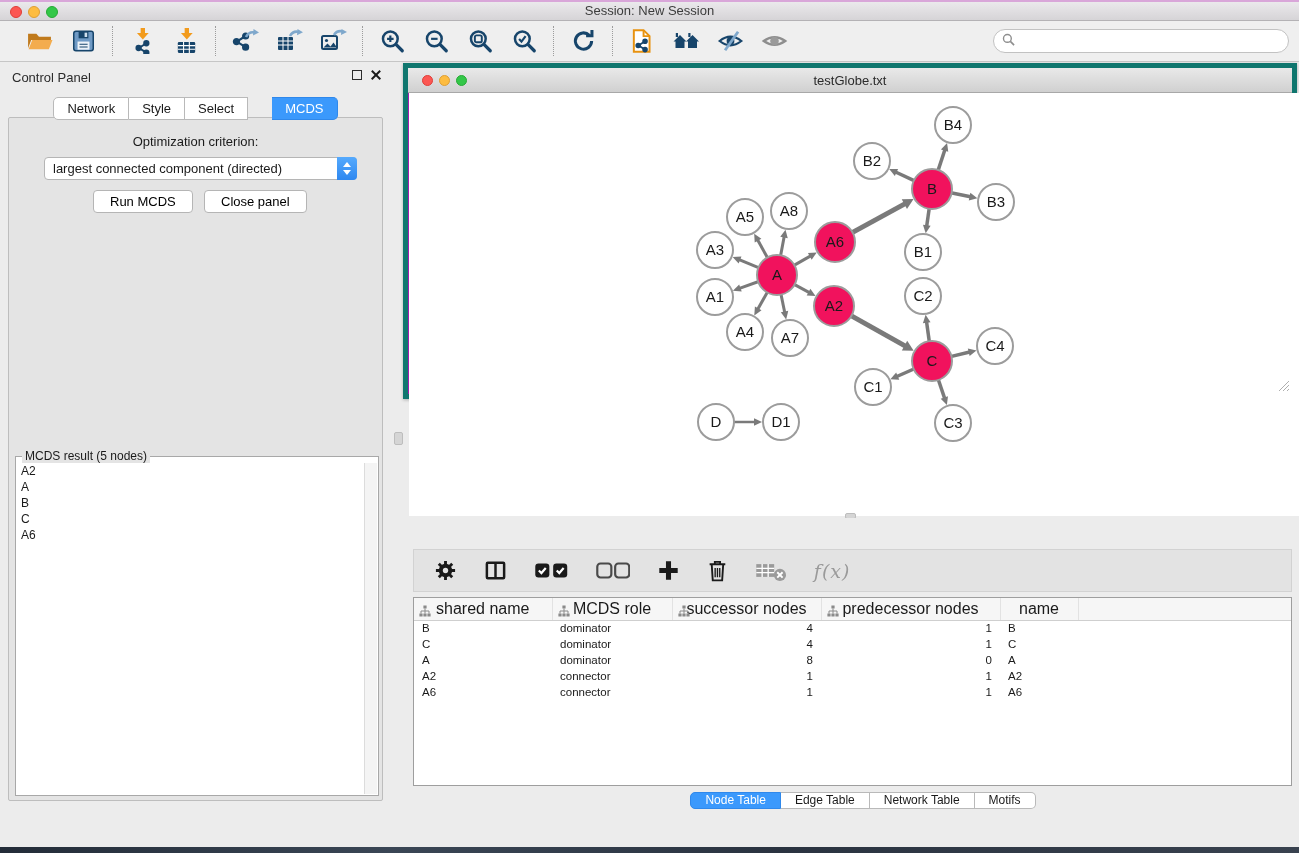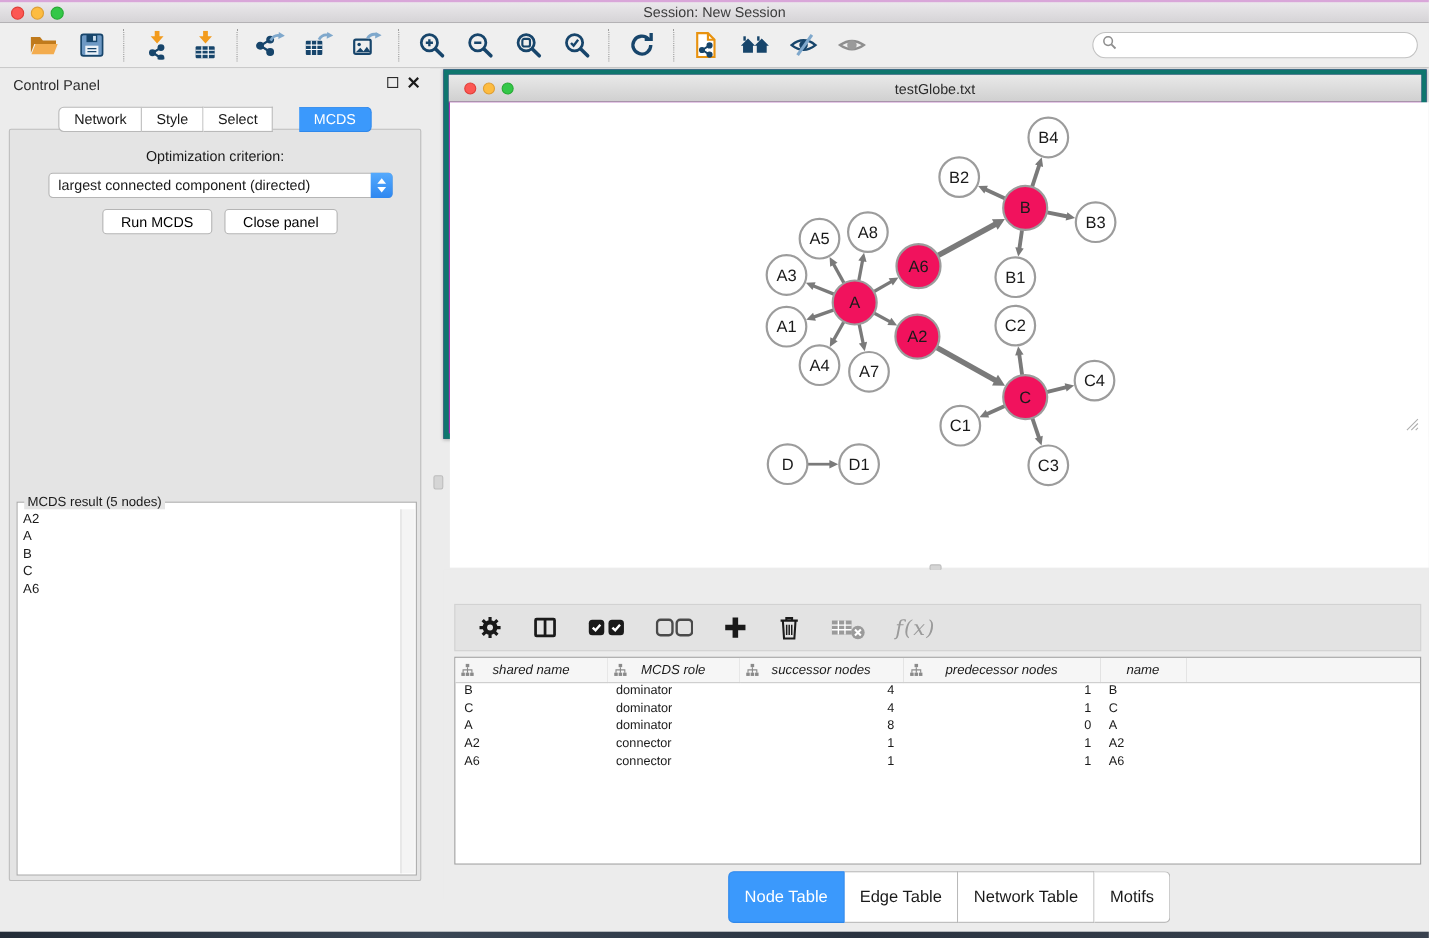--- a/index.html
+++ b/index.html
@@ -88,27 +88,27 @@
   #tp-toolbar { position:absolute; left:10px; top:31px; width:879px; height:43px; background:#E3E3E3;
     border:1px solid #D2D2D2; display:flex; align-items:center; gap:27px; padding-left:20px; }
   .tp-icon { display:flex; align-items:center; justify-content:center; }
   .tp-icon svg { height:23px; }
   #fx-label { font-size:19px; font-style:italic; font-family:"DejaVu Serif",serif; color:#9A9A9A; letter-spacing:1px; }
 
   #node-table { position:absolute; left:10px; top:79px; width:879px; height:189px; background:#FFF;
     border:1px solid #9E9E9E; overflow:hidden; }
   table { border-collapse:collapse; width:100%; table-layout:fixed; }
   thead th { height:22px; background:#F6F6F6; border-bottom:1px solid #CFCFCF; border-right:1px solid #E2E2E2;
-    font-size:12px; font-weight:normal; color:#1A1A1A; position:relative; text-align:center;font-style:italic; }
+    font-size:16px; font-weight:normal; color:#1A1A1A; position:relative; text-align:center; }
   thead th .col-icon { position:absolute; left:5px; top:5px; }
   tbody td { height:16px; font-size:11.5px; padding:0 8px; white-space:nowrap; }
   td.al { text-align:left; } td.ar { text-align:right; }
 
   #tp-tabs { position:absolute; left:0; width:100%; top:274px; }
-  #tp-tabs .seg { font-size:15px; padding:15px 14px; }
+  #tp-tabs .seg { font-size:12px; padding:0 14px; }
 
   
   #status-bar { position:absolute; left:0; top:818px; width:1299px; height:29px; background:#EFEFEF; border-top:1px solid #C6C6C6; }
   #list-btn { position:absolute; left:9px; top:4px; width:28px; height:22px; background:#F7F7F7;
     border:1px solid #B5B5B5; display:flex; align-items:center; justify-content:center; }
   #memory-btn { position:absolute; right:8px; top:4px; height:22px; background:#F7F7F7; border:1px solid #B5B5B5;
     border-radius:3px; display:flex; align-items:center; gap:6px; padding:0 10px; font-size:12px; }
   #memory-dot { width:11px; height:11px; border-radius:50%; background:#1FA32E; }
   #desktop-strip { position:absolute; left:0; top:847px; width:1299px; height:6px;
     background:linear-gradient(90deg,#232C38,#3A4655 30%,#2A3340 60%,#39424F); }

